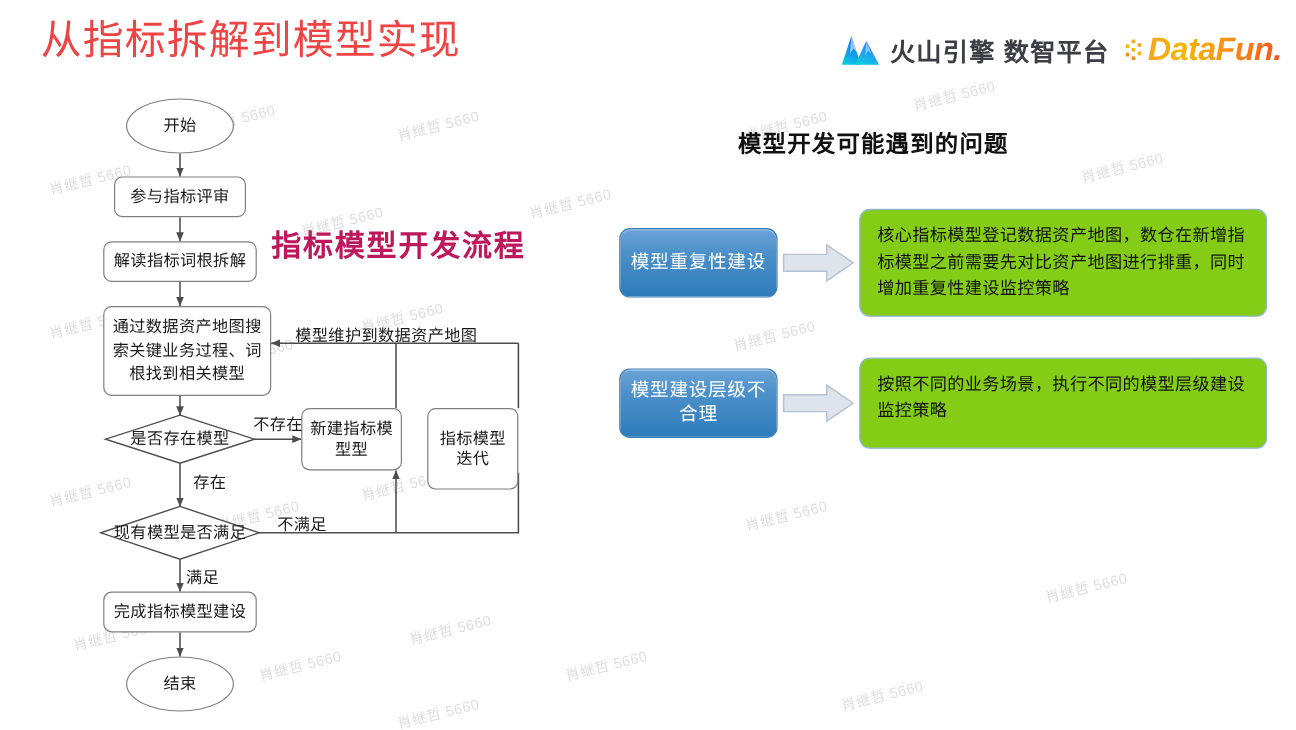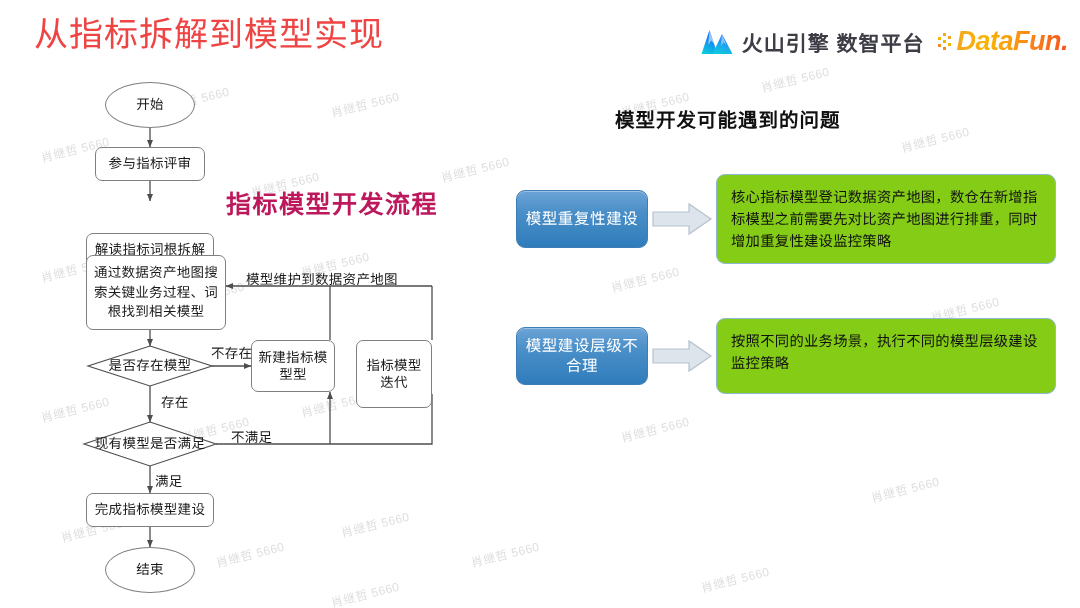--- a/index.html
+++ b/index.html
@@ -195,21 +195,21 @@
         <polygon points="150,348 216,370 150,392 84,370"></polygon>
       </g>
     </svg>
 
     <div class="flow-heading">指标模型开发流程</div>
 
     <div class="node terminator" style="left:105px;top:8px;width:90px;height:46px;">开始</div>
 
     <div class="node rounded" style="left:95px;top:73px;width:110px;height:34px;">参与指标评审</div>
 
-    <div class="node rounded" style="left:86px;top:127px;width:128px;height:34px;margin-top:32px;">解读指标词根拆解</div>
+    <div class="node rounded" style="left:86px;top:127px;width:128px;height:34px;">解读指标词根拆解</div>
 
     <div class="node rounded" style="left:86px;top:181px;width:140px;height:75px;line-height:1.45;">通过数据资产地图搜索关键业务过程、词根找到相关模型</div>
 
     <div class="node diamond" style="left:88px;top:272px;width:124px;height:40px;">是否存在模型</div>
 
     <div class="node rounded" style="left:251px;top:266px;width:84px;height:52px;">新建指标模型型</div>
 
     <div class="node rounded" style="left:356px;top:266px;width:76px;height:68px;">指标模型迭代</div>
 
     <div class="node diamond" style="left:84px;top:350px;width:132px;height:40px;">现有模型是否满足</div>
@@ -231,21 +231,21 @@
     <div class="prow" style="top:100px;">
       <div class="tag" style="margin-left:16px;min-height:58px;">模型重复性建设</div>
       <div class="arrow-ico">
         <svg width="62" height="34" viewBox="0 0 62 34">
           <polygon points="2,10 38,10 38,2 60,17 38,32 38,24 2,24" fill="#dde4ec" stroke="#b6c2cf" stroke-width="1.2"></polygon>
         </svg>
       </div>
       <div class="desc" style="width:340px;min-height:76px;">核心指标模型登记数据资产地图，数仓在新增指标模型之前需要先对比资产地图进行排重，同时增加重复性建设监控策略</div>
     </div>
 
-    <div class="prow" style="top:244px;">
+    <div class="prow" style="top:224px;">
       <div class="tag" style="margin-left:16px;min-height:58px;">模型建设层级不合理</div>
       <div class="arrow-ico">
         <svg width="62" height="34" viewBox="0 0 62 34">
           <polygon points="2,10 38,10 38,2 60,17 38,32 38,24 2,24" fill="#dde4ec" stroke="#b6c2cf" stroke-width="1.2"></polygon>
         </svg>
       </div>
       <div class="desc" style="width:340px;min-height:76px;">按照不同的业务场景，执行不同的模型层级建设监控策略</div>
     </div>
 
   </div>

